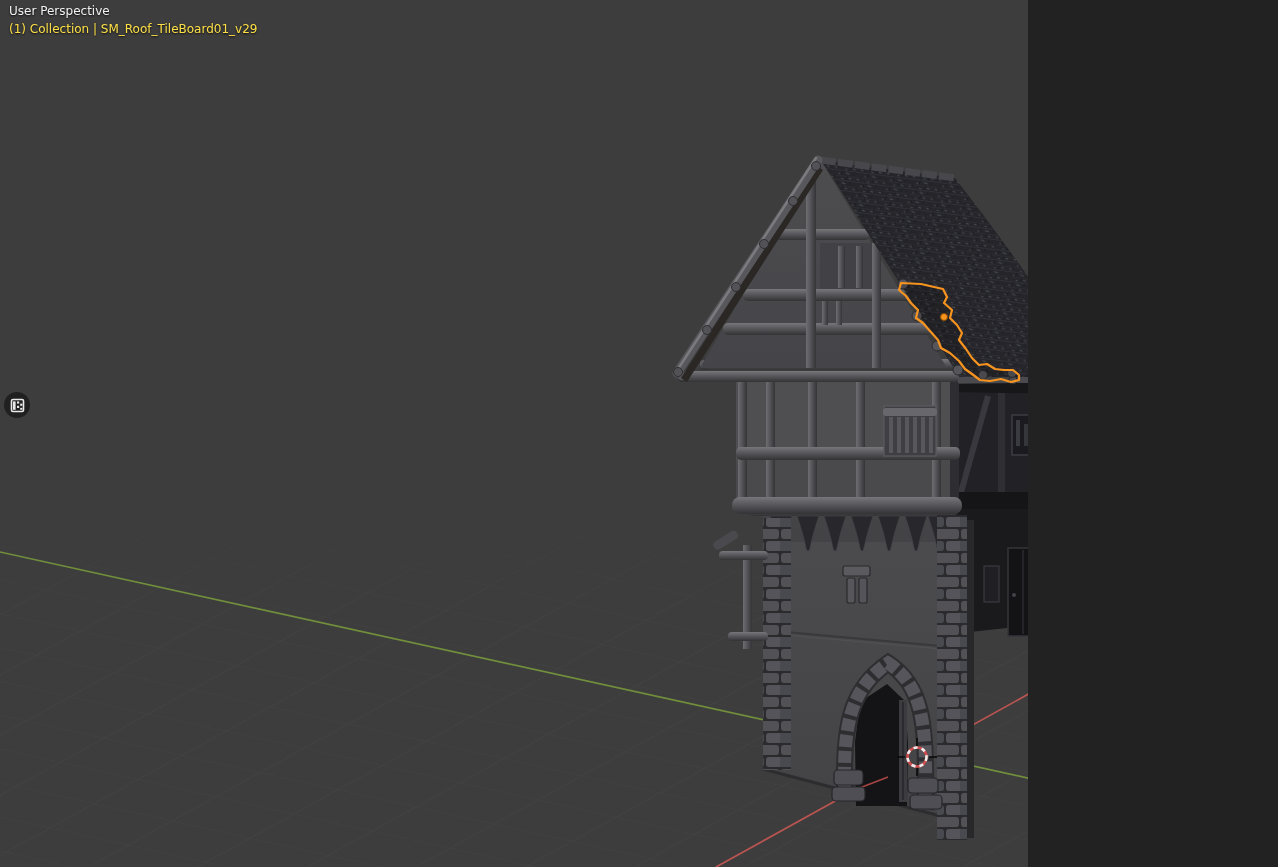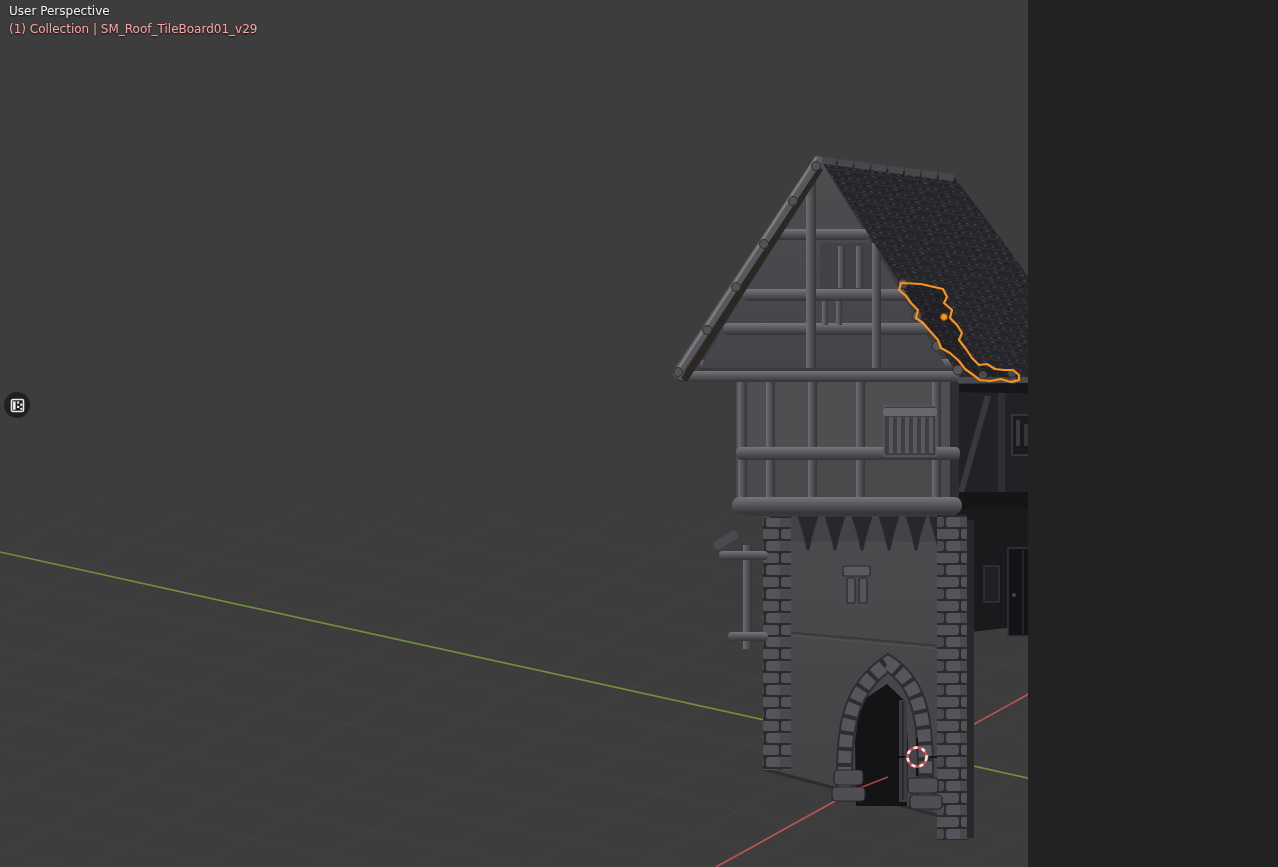--- a/index.html
+++ b/index.html
@@ -18,21 +18,21 @@
   }
   svg.scene{position:absolute;left:0;top:0;}
 </style>
 </head>
 <body>
 
 <div class="viewport">
 
   <div class="hud">
     <div class="line1" style="color: rgb(242, 242, 242);">User Perspective</div>
-    <div class="line2" style="color: #fca5a5;">(1) Collection | SM_Roof_TileBoard01_v29</div>
+    <div class="line2" style="color: #fde047;">(1) Collection | SM_Roof_TileBoard01_v29</div>
   </div>
 
   <div class="tool-toggle">
     <svg width="15" height="15" viewBox="0 0 15 15">
       <rect x="1.5" y="1.5" width="12" height="12" rx="1.5" fill="none" stroke="#e9e9e9" stroke-width="1.6"></rect>
       <rect x="3" y="3.4" width="2.6" height="8.4" fill="#e9e9e9"></rect>
       <rect x="7" y="3.4" width="2.2" height="2.2" fill="#e9e9e9"></rect>
       <rect x="10.2" y="5.6" width="2.2" height="2.2" fill="#e9e9e9"></rect>
       <rect x="7" y="7.8" width="2.2" height="2.2" fill="#e9e9e9"></rect>
       <rect x="10.2" y="9.9" width="2.2" height="1.9" fill="#e9e9e9"></rect>

